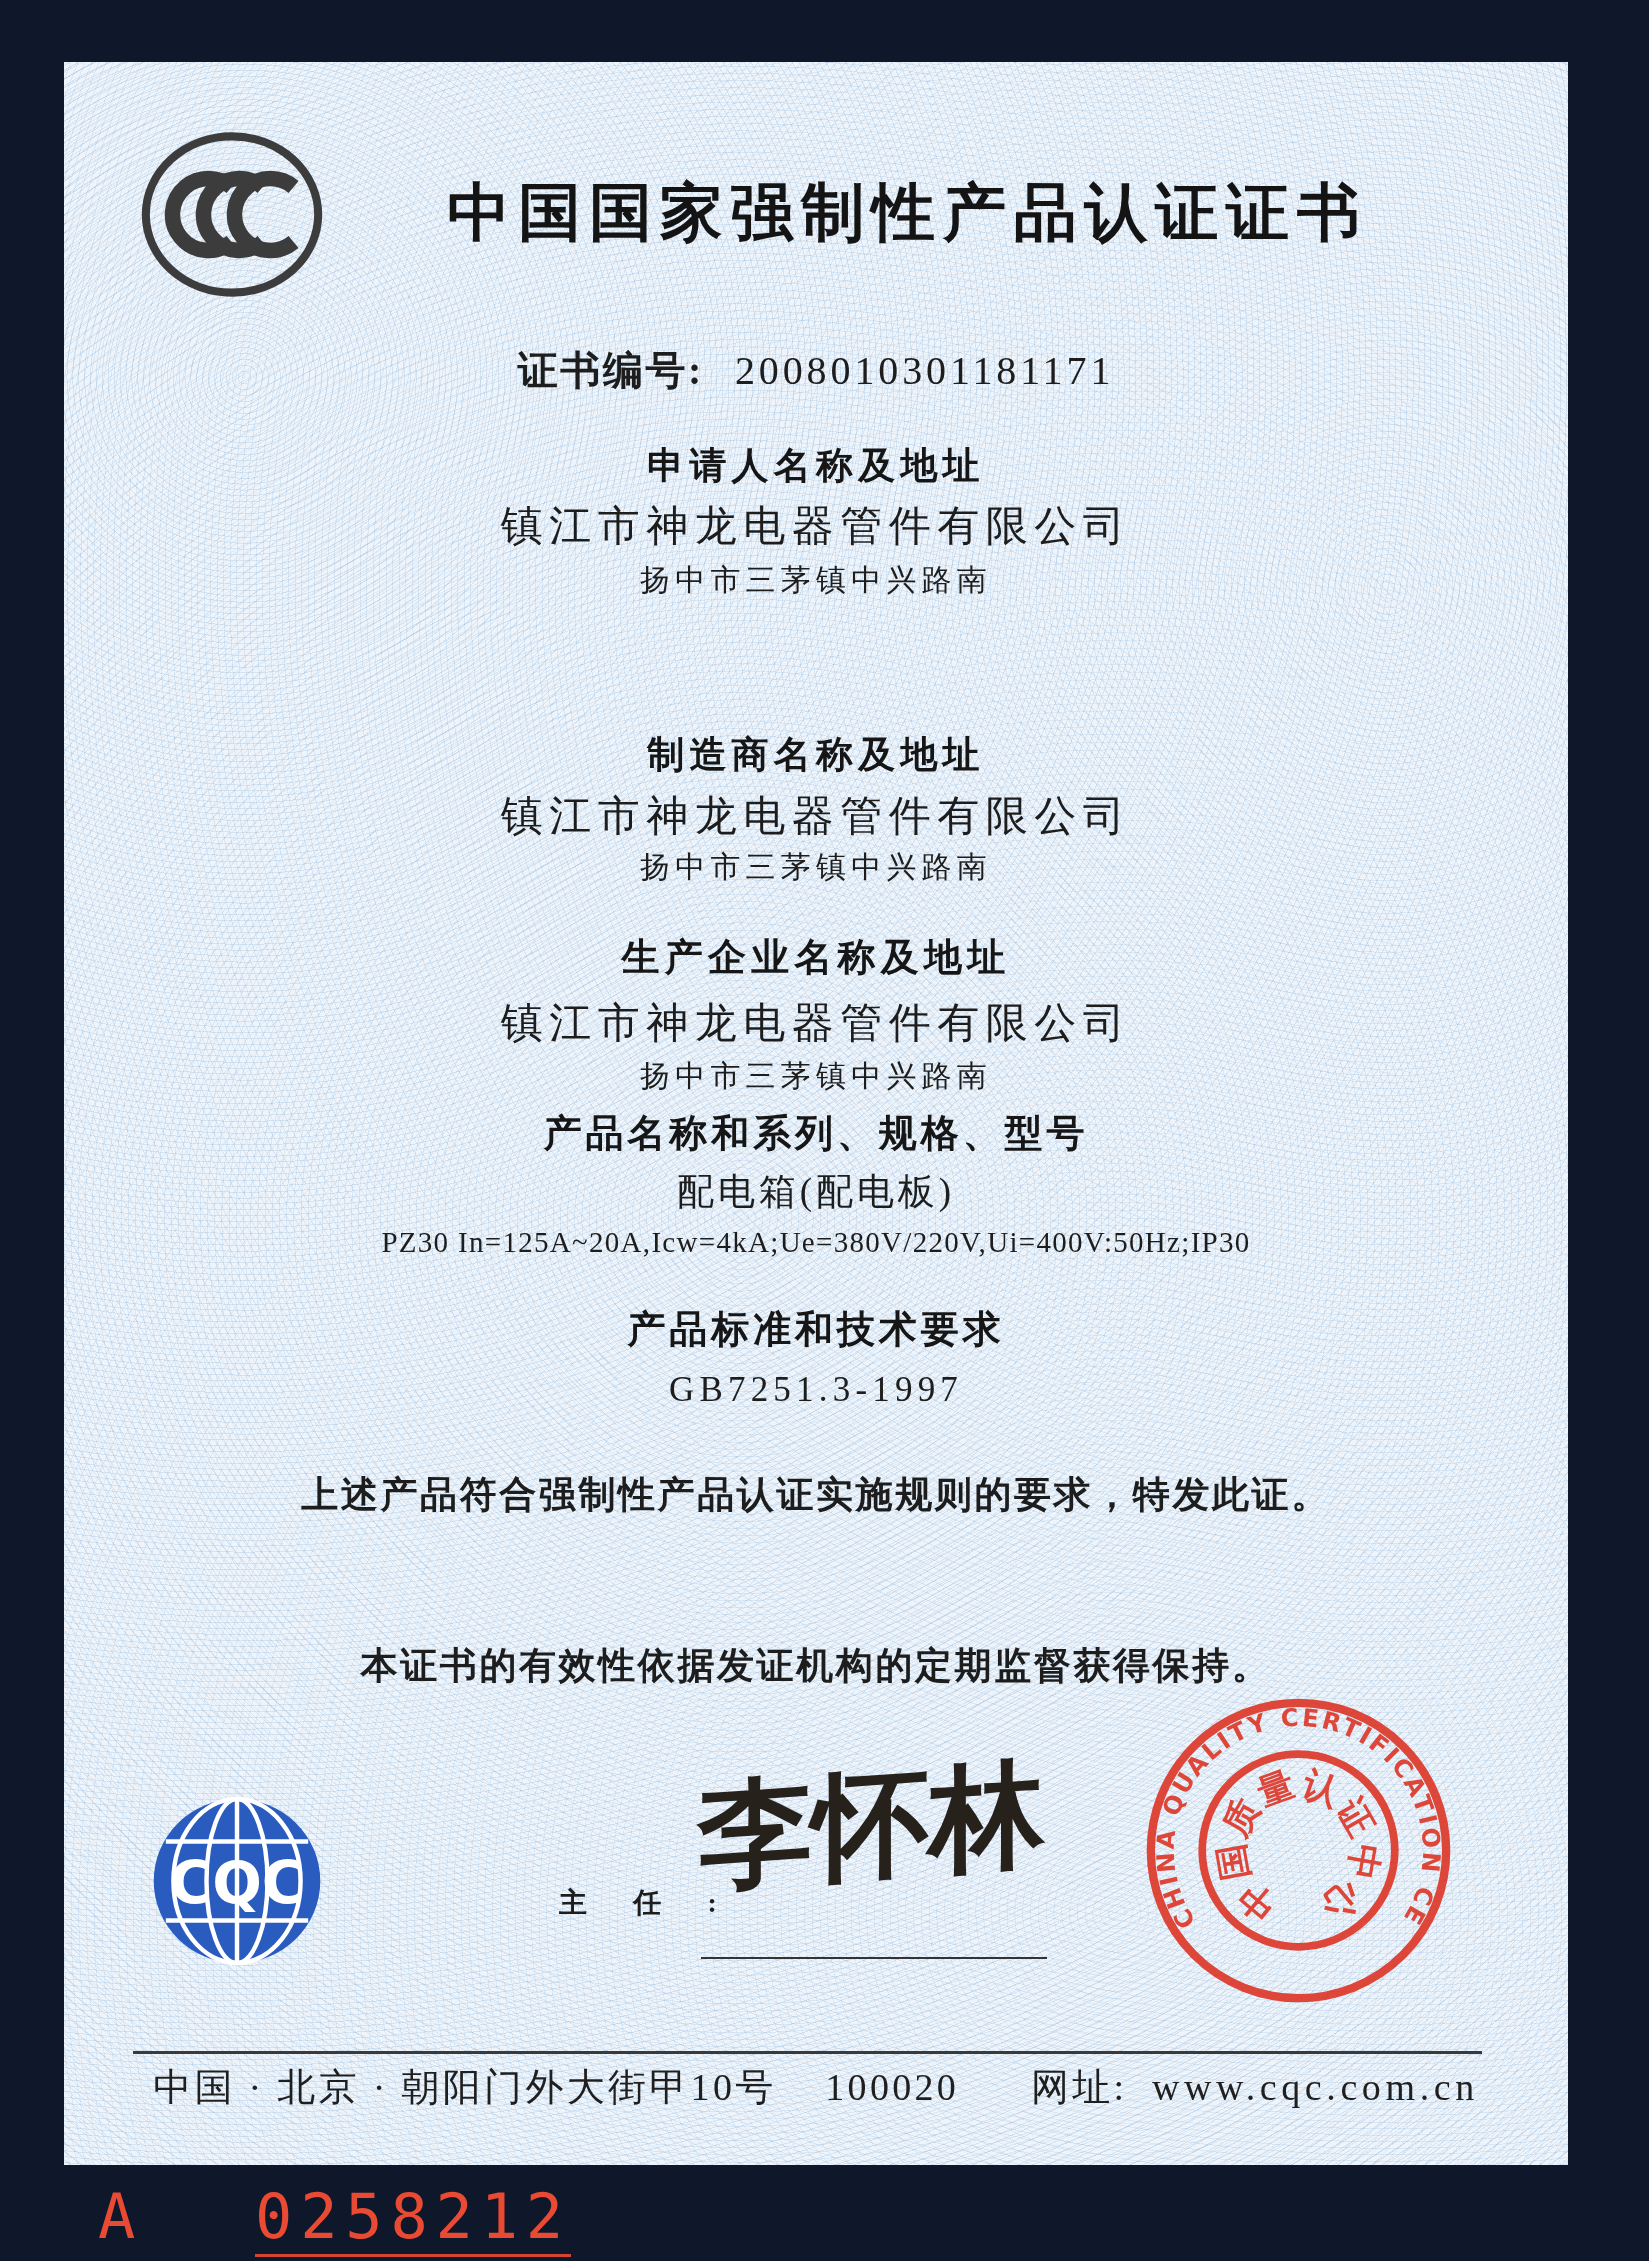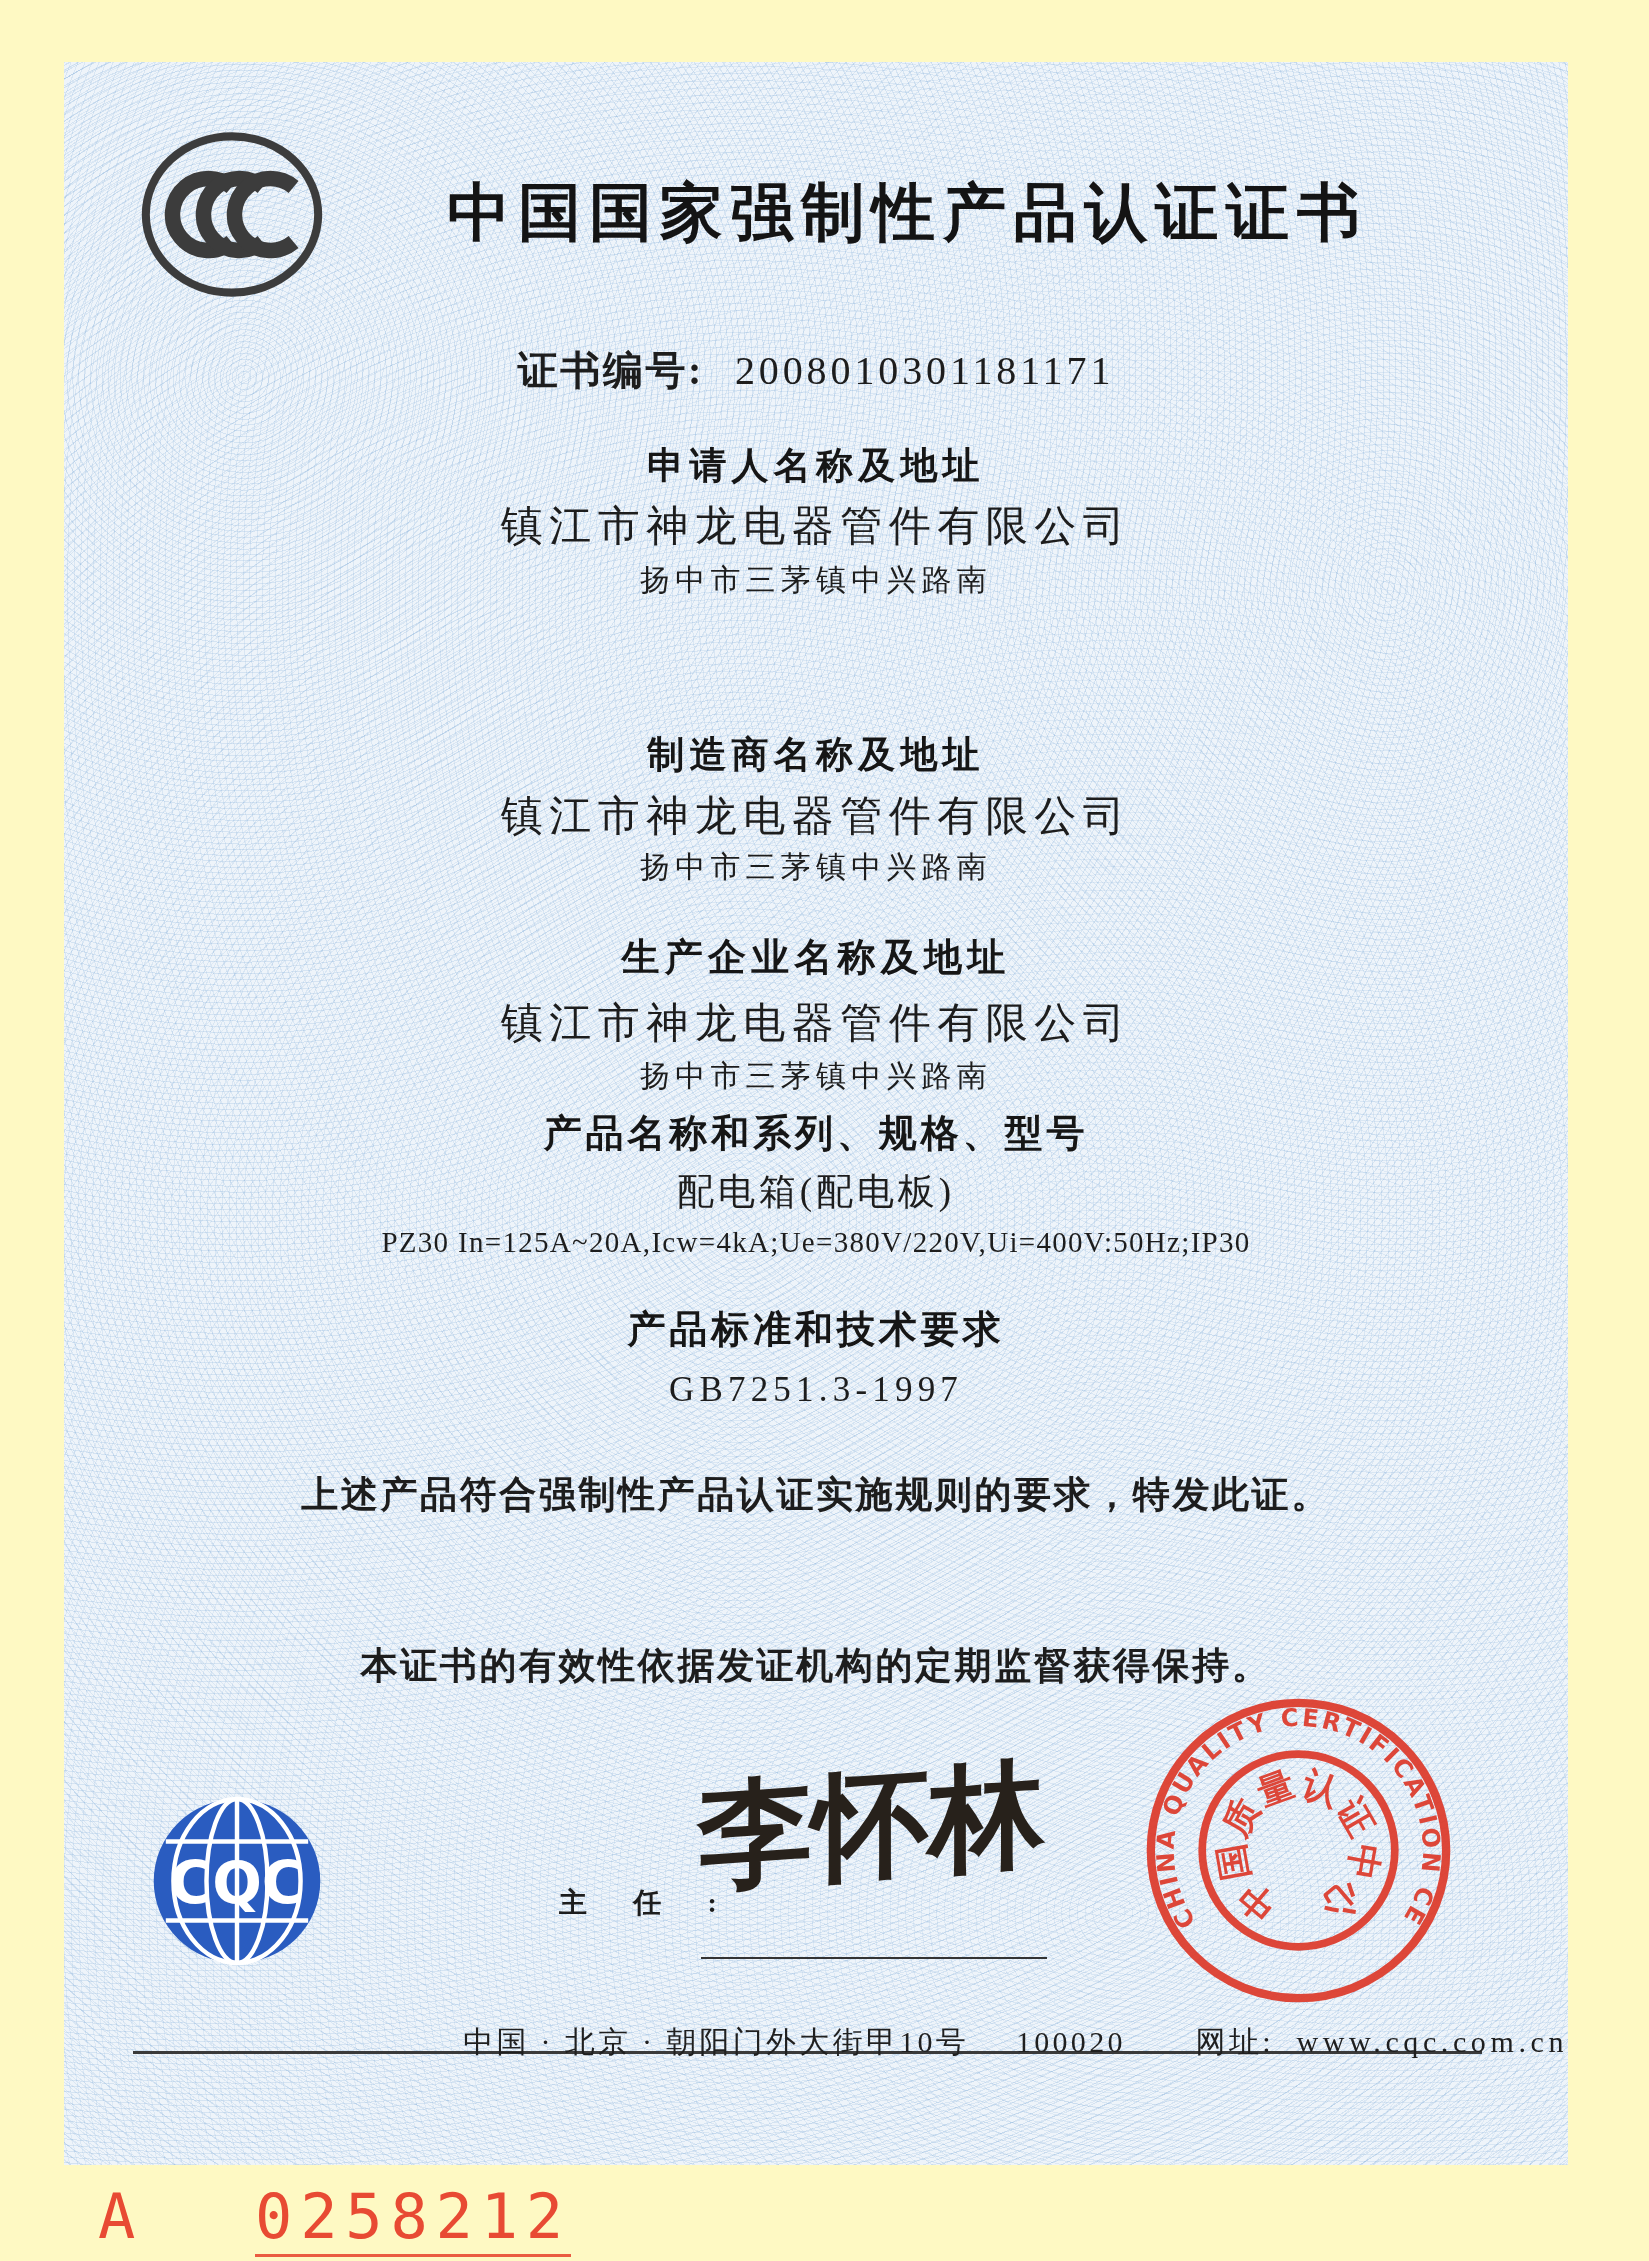--- a/index.html
+++ b/index.html
@@ -1,19 +1,19 @@
 <!DOCTYPE html>
 <html style="font-size:10.5px"><head>
 <meta charset="utf-8">
 <style>
   html,body{margin:0;padding:0;background:#9a9a9a;}
   .page{
     position:relative;
     width:1650px;height:2261px;
-    background:#fef9c3;
+    background:#0f172a;
     overflow:hidden;
     font-family:"Liberation Serif", serif;
     color:#1d1d1d;
   }
   .cert{
     position:absolute;left:64px;top:62px;width:1504px;height:2103px;
     background-color:#eef4fa;
     background-image:
       repeating-radial-gradient(circle at 12% 15%, rgba(122,168,214,.22) 0 1px, transparent 1px 5.9px),
       repeating-radial-gradient(circle at 88% 25%, rgba(122,168,214,.18) 0 1px, transparent 1px 6.5px),
@@ -62,22 +62,22 @@
     transform:rotate(-4deg) skewX(-4deg);white-space:nowrap;
   }
   .sig-line{position:absolute;left:637px;top:1895px;width:346px;height:0;border-top:2.6px solid #333;}
 
   .ccc-logo{position:absolute;left:75px;top:69px;width:186px;height:167px;}
   .cqc-logo{position:absolute;left:84px;top:1732px;width:178px;height:174px;}
   .stamp{position:absolute;left:1074px;top:1628px;width:321px;height:321px;opacity:.93;}
 
   .footer-line{position:absolute;left:69px;top:1989px;width:1349px;height:3.3px;background:#3a3a3a;}
   .footer-text{
-    position:absolute;left:0;right:0;top:1960px;text-align:right;
-    font-size:30px;letter-spacing:3.3px;color:#1f1f1f;white-space:nowrap;
+    position:absolute;left:0;right:0;top:2000px;text-align:center;
+    font-size:38px;letter-spacing:3.3px;color:#1f1f1f;white-space:nowrap;
   }
   .footer-text .post{margin-left:36px;}
   .footer-text .weblbl{margin-left:59px;}
   .footer-text .weburl{margin-left:11.8px;letter-spacing:4.6px;}
 
   .serial{
     position:absolute;left:98px;top:2180px;
     font-family:"DejaVu Sans Mono", monospace;
     font-size:62px;color:#e84a33;white-space:nowrap;letter-spacing:5.2px;
   }

